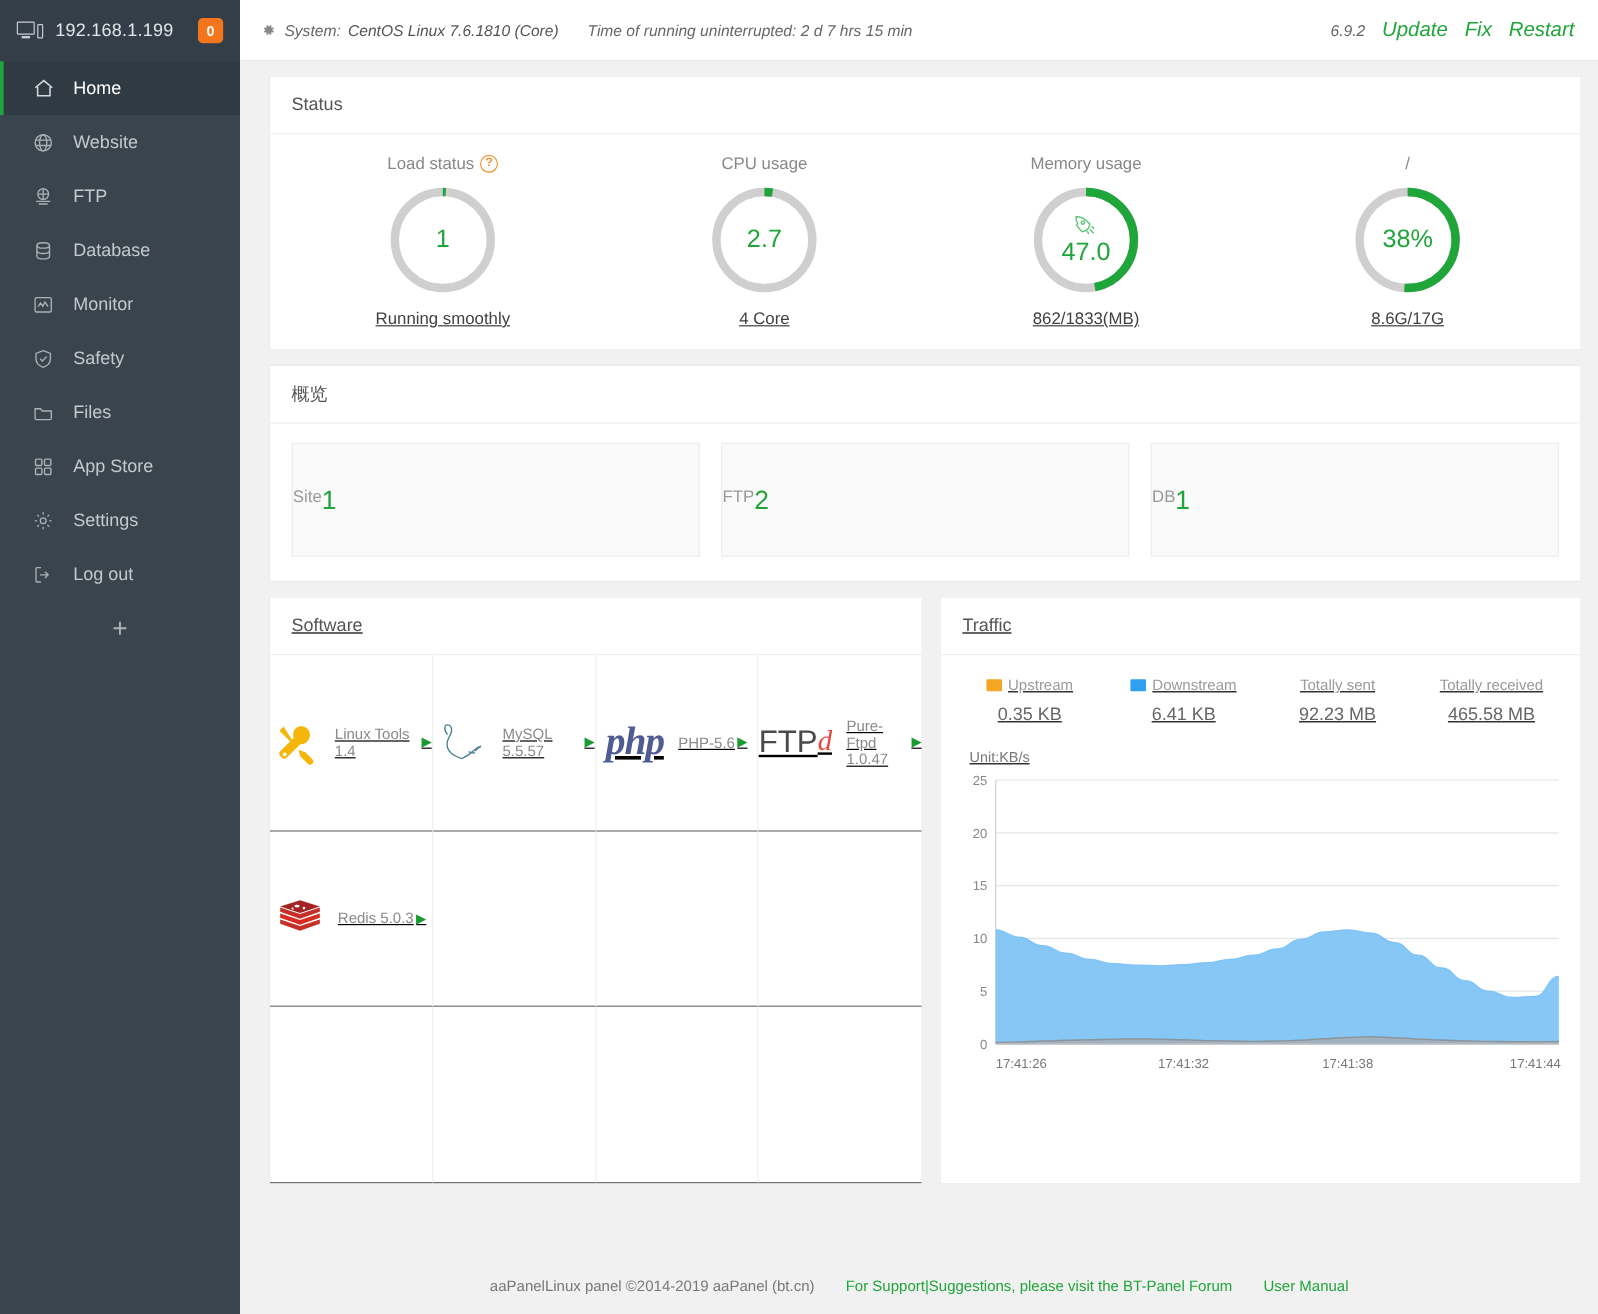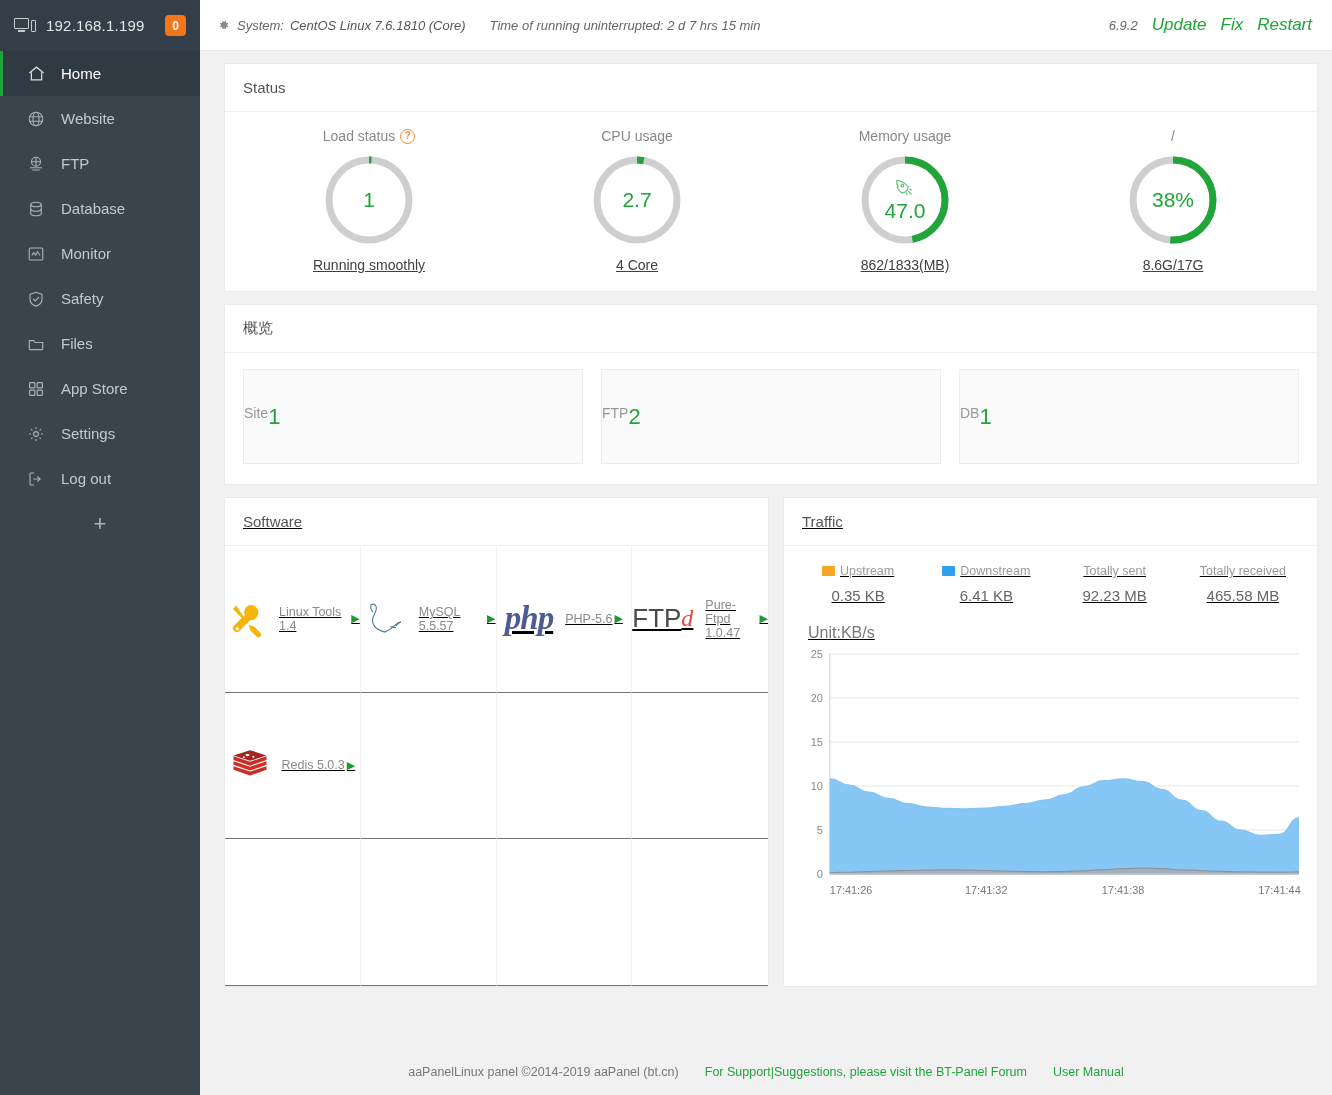--- a/index.html
+++ b/index.html
@@ -143,21 +143,21 @@
   .sw-cell:nth-child(4n) { border-right: none; }
   .sw-ico { height: 46px; display: flex; align-items: center; justify-content: center; }
   .sw-name { font-size: 12.5px; color: #8a8a8a; display: flex; align-items: center; }
   .play { color: #1a9a33; font-size: 11px; margin-left: 2px; }
 
   .tr-stats { display: flex; padding: 18px 10px 4px 10px; }
   .tr-col { flex: 1 1 0; display: flex; flex-direction: column; align-items: center; }
   .tr-lbl { font-size: 12.5px; color: #9a9a9a; display: flex; align-items: center; gap: 5px; margin-bottom: 9px; }
   .sw-dot { width: 13px; height: 10px; border-radius: 1px; display: inline-block; }
   .tr-num { font-size: 15px; color: #666; }
-  .tr-unit { font-size: 16px; color: #777; padding: 16px 0 2px 24px; }
+  .tr-unit { font-size: 12px; color: #777; padding: 16px 0 2px 24px; }
   .chart-box { flex: 1 1 auto; padding: 0 12px 8px 12px; }
 
   .footer {
     height: 46px; flex: 0 0 46px;
     display: flex; align-items: center; justify-content: center;
     gap: 26px; font-size: 12.5px; color: #777;
     background: #f1f1f1;
   }
   .footer .glink { color: #20a53a; cursor: pointer; }
 </style>

